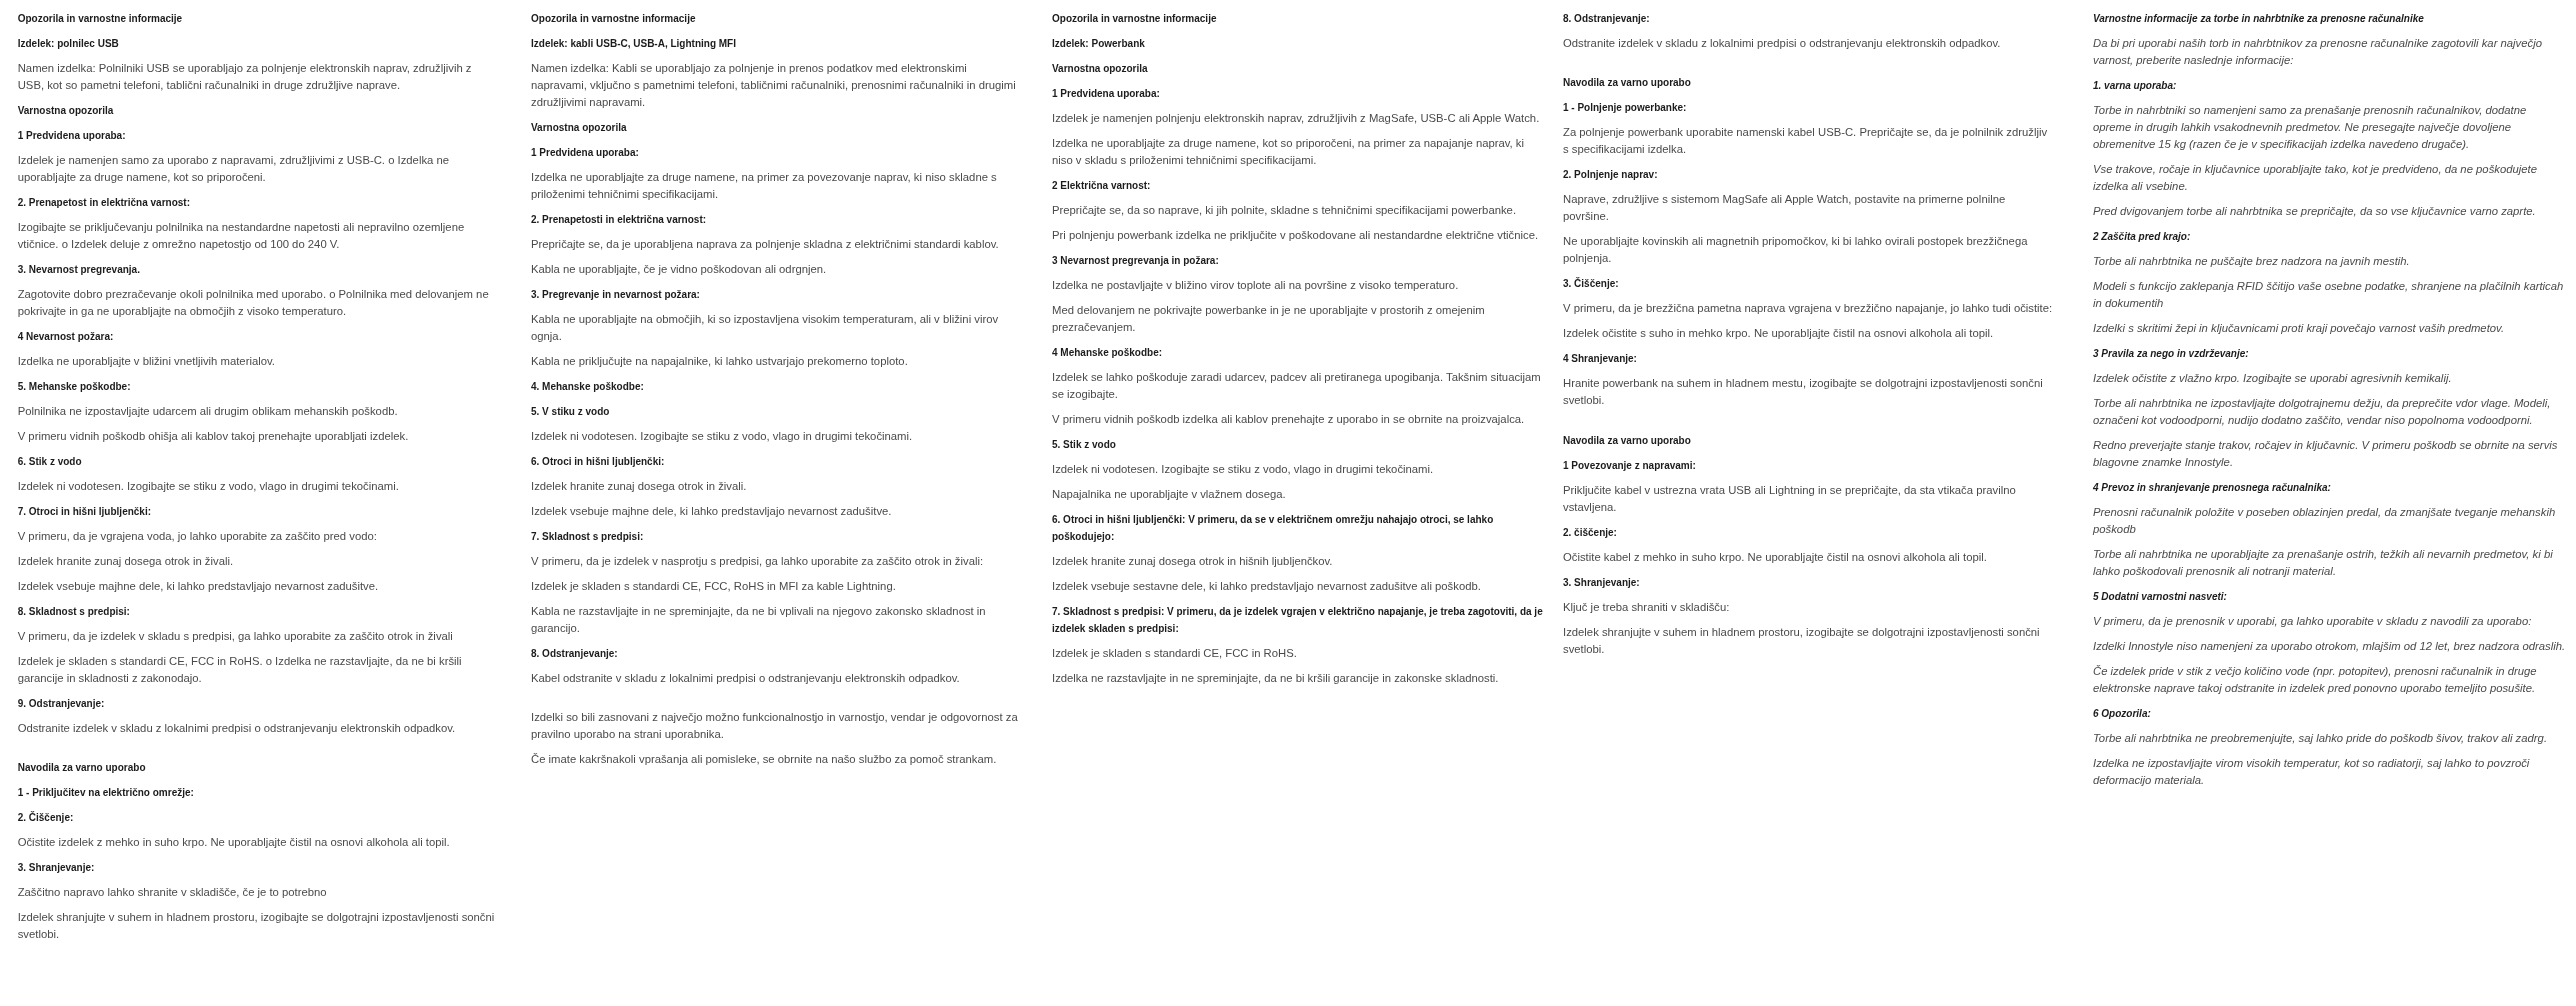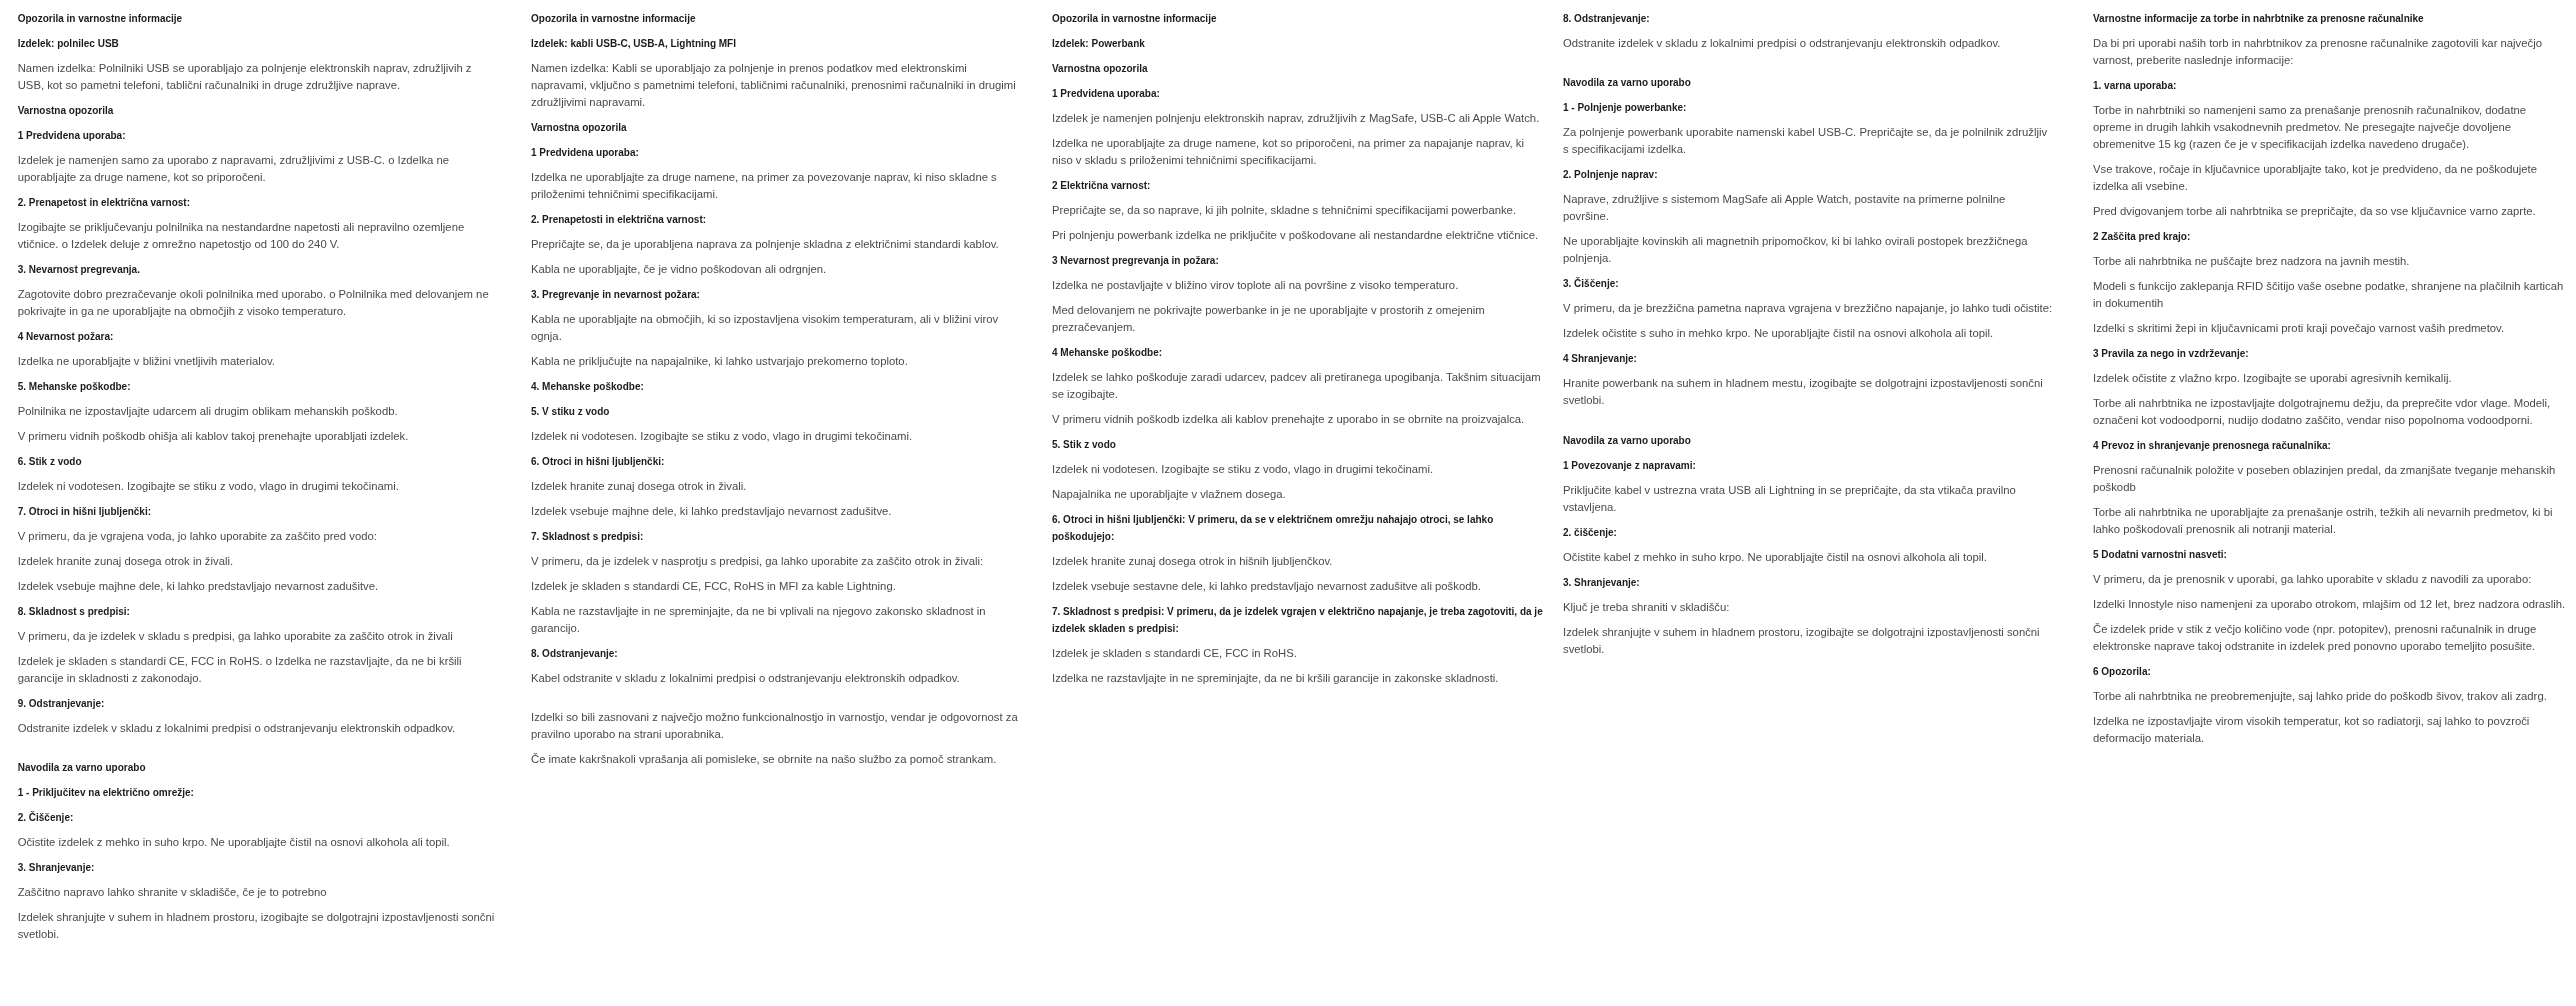--- a/index.html
+++ b/index.html
@@ -141,34 +141,35 @@
       <div class="gap"></div>
       <h3 class="hd">Navodila za varno uporabo</h3>
       <h3 class="hd">1 Povezovanje z napravami:</h3>
       <p class="bd">Priključite kabel v ustrezna vrata USB ali Lightning in se prepričajte, da sta vtikača pravilno vstavljena.</p>
       <h3 class="hd">2. čiščenje:</h3>
       <p class="bd">Očistite kabel z mehko in suho krpo. Ne uporabljajte čistil na osnovi alkohola ali topil.</p>
       <h3 class="hd">3. Shranjevanje:</h3>
       <p class="bd">Ključ je treba shraniti v skladišču:</p>
       <p class="bd">Izdelek shranjujte v suhem in hladnem prostoru, izogibajte se dolgotrajni izpostavljenosti sončni svetlobi.</p>
     </section>
-  <section class="col" style="left:2093px; width:473px;">
+  <section class="col" style="left:2093px; width:473px;font-style:italic;">
       <h3 class="hd">Varnostne informacije za torbe in nahrbtnike za prenosne računalnike</h3>
       <p class="bd">Da bi pri uporabi naših torb in nahrbtnikov za prenosne računalnike zagotovili kar največjo varnost, preberite naslednje informacije:</p>
       <h3 class="hd">1. varna uporaba:</h3>
       <p class="bd">Torbe in nahrbtniki so namenjeni samo za prenašanje prenosnih računalnikov, dodatne opreme in drugih lahkih vsakodnevnih predmetov. Ne presegajte največje dovoljene obremenitve 15 kg (razen če je v specifikacijah izdelka navedeno drugače).</p>
       <p class="bd">Vse trakove, ročaje in ključavnice uporabljajte tako, kot je predvideno, da ne poškodujete izdelka ali vsebine.</p>
       <p class="bd">Pred dvigovanjem torbe ali nahrbtnika se prepričajte, da so vse ključavnice varno zaprte.</p>
       <h3 class="hd">2 Zaščita pred krajo:</h3>
       <p class="bd">Torbe ali nahrbtnika ne puščajte brez nadzora na javnih mestih.</p>
       <p class="bd">Modeli s funkcijo zaklepanja RFID ščitijo vaše osebne podatke, shranjene na plačilnih karticah in dokumentih</p>
       <p class="bd">Izdelki s skritimi žepi in ključavnicami proti kraji povečajo varnost vaših predmetov.</p>
       <h3 class="hd">3 Pravila za nego in vzdrževanje:</h3>
       <p class="bd">Izdelek očistite z vlažno krpo. Izogibajte se uporabi agresivnih kemikalij.</p>
       <p class="bd">Torbe ali nahrbtnika ne izpostavljajte dolgotrajnemu dežju, da preprečite vdor vlage. Modeli, označeni kot vodoodporni, nudijo dodatno zaščito, vendar niso popolnoma vodoodporni.</p>
+      <p class="bd">Redno preverjajte stanje trakov, ročajev in ključavnic. V primeru poškodb se obrnite na servis blagovne znamke Innostyle.</p>
       <h3 class="hd">4 Prevoz in shranjevanje prenosnega računalnika:</h3>
       <p class="bd">Prenosni računalnik položite v poseben oblazinjen predal, da zmanjšate tveganje mehanskih poškodb</p>
       <p class="bd">Torbe ali nahrbtnika ne uporabljajte za prenašanje ostrih, težkih ali nevarnih predmetov, ki bi lahko poškodovali prenosnik ali notranji material.</p>
       <h3 class="hd">5 Dodatni varnostni nasveti:</h3>
       <p class="bd">V primeru, da je prenosnik v uporabi, ga lahko uporabite v skladu z navodili za uporabo:</p>
       <p class="bd">Izdelki Innostyle niso namenjeni za uporabo otrokom, mlajšim od 12 let, brez nadzora odraslih.</p>
       <p class="bd">Če izdelek pride v stik z večjo količino vode (npr. potopitev), prenosni računalnik in druge elektronske naprave takoj odstranite in izdelek pred ponovno uporabo temeljito posušite.</p>
       <h3 class="hd">6 Opozorila:</h3>
       <p class="bd">Torbe ali nahrbtnika ne preobremenjujte, saj lahko pride do poškodb šivov, trakov ali zadrg.</p>
       <p class="bd">Izdelka ne izpostavljajte virom visokih temperatur, kot so radiatorji, saj lahko to povzroči deformacijo materiala.</p>

